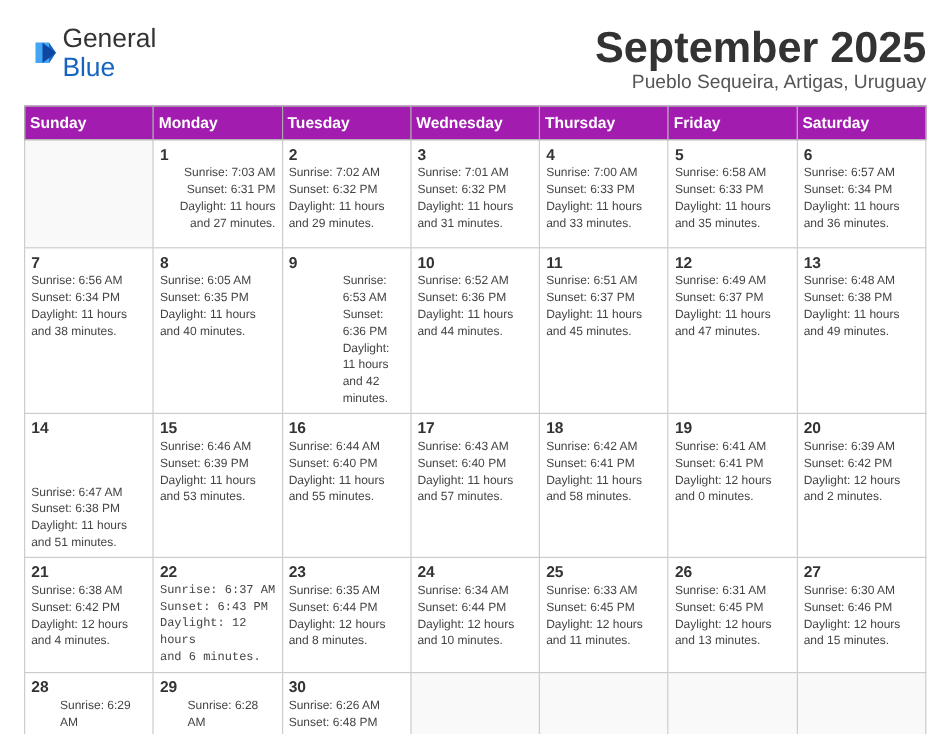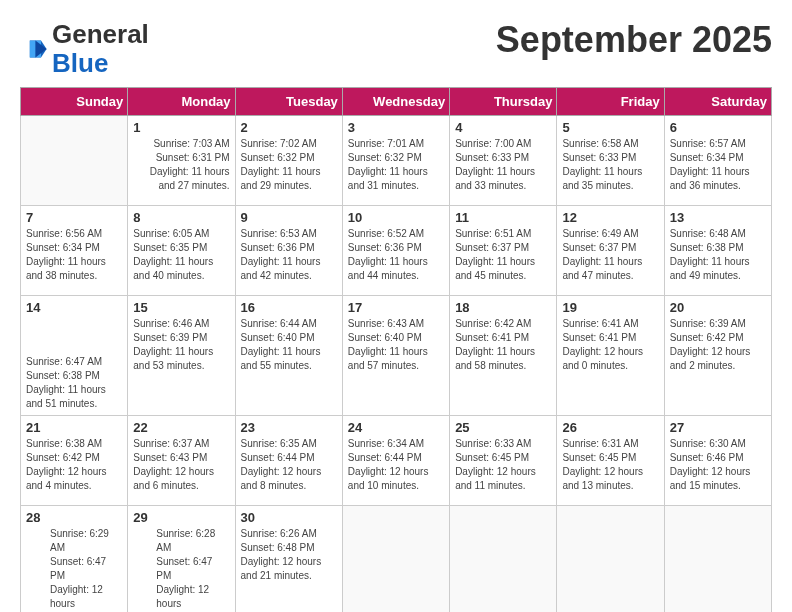--- a/index.html
+++ b/index.html
@@ -15,22 +15,22 @@
       justify-content: space-between;
       align-items: flex-start;
       margin-bottom: 10px;
     }
     .logo {
       display: flex;
       align-items: center;
       gap: 4px;
     }
     .logo-text {
-      font-size: 26px;
-      font-weight: bold;
+      font-size: 22px;
+      font-weight: normal;
       line-height: 1.1;
     }
     .logo-general { color: #333; }
     .logo-blue { color: #1565c0; }
     .logo-icon {
       width: 28px;
       height: 28px;
     }
     .title-block {
       text-align: right;
@@ -44,23 +44,23 @@
     .subtitle {
       font-size: 16px;
       color: #555;
     }
     table {
       width: 100%;
       border-collapse: collapse;
       table-layout: fixed;
     }
     thead tr th {
-      background-color: #be185d;
+      background-color: #a21caf;
       color: #fff;
-      text-align: right;
+      text-align: left;
       padding: 6px 4px;
       font-size: 13px;
       font-weight: bold;
       border: 1px solid #aaa;
     }
     tbody tr td {
       border: 1px solid #ccc;
       vertical-align: top;
       padding: 4px 5px;
       font-size: 10.5px;
@@ -96,20 +96,21 @@
       <polygon points="14,8 30,8 30,32 14,32" fill="#42a5f5"></polygon>
       <polygon points="22,8 38,20 22,32" fill="#0d47a1"></polygon>
     </svg>
     <div class="logo-text">
       <div class="logo-general">General</div>
       <div class="logo-blue">Blue</div>
     </div>
   </div>
   <div class="title-block">
     <div class="month-title">September 2025</div>
+    <div class="subtitle">Pueblo Sequeira, Artigas, Uruguay</div>
   </div>
 </div>
 
 <table>
   <thead>
     <tr>
     <th>Sunday</th>
         <th>Monday</th>
         <th>Tuesday</th>
         <th>Wednesday</th>
@@ -174,21 +175,21 @@
         </td>
         <td>
           <span class="day-number">8</span>
           <div class="cell-info" style="white-space: pre-line;">Sunrise: 6:05 AM
 Sunset: 6:35 PM
 Daylight: 11 hours
 and 40 minutes.</div>
         </td>
         <td>
           <span class="day-number">9</span>
-          <div class="cell-info" style="white-space: pre-line;">Sunrise: 6:53 AM
+          <div class="cell-info" style="white-space: pre-line; margin-left: 45px;">Sunrise: 6:53 AM
 Sunset: 6:36 PM
 Daylight: 11 hours
 and 42 minutes.</div>
         </td>
         <td>
           <span class="day-number">10</span>
           <div class="cell-info" style="white-space: pre-line;">Sunrise: 6:52 AM
 Sunset: 6:36 PM
 Daylight: 11 hours
 and 44 minutes.</div>
@@ -269,21 +270,21 @@
       <tr>
         <td>
           <span class="day-number">21</span>
           <div class="cell-info" style="white-space: pre-line;">Sunrise: 6:38 AM
 Sunset: 6:42 PM
 Daylight: 12 hours
 and 4 minutes.</div>
         </td>
         <td>
           <span class="day-number">22</span>
-          <div class="cell-info" style="white-space: pre-line;">Sunrise: 6:37 AM
+          <div class="cell-info" style="white-space: pre-line; font-family: Liberation Mono, monospace;">Sunrise: 6:37 AM
 Sunset: 6:43 PM
 Daylight: 12 hours
 and 6 minutes.</div>
         </td>
         <td>
           <span class="day-number">23</span>
           <div class="cell-info" style="white-space: pre-line;">Sunrise: 6:35 AM
 Sunset: 6:44 PM
 Daylight: 12 hours
 and 8 minutes.</div>

